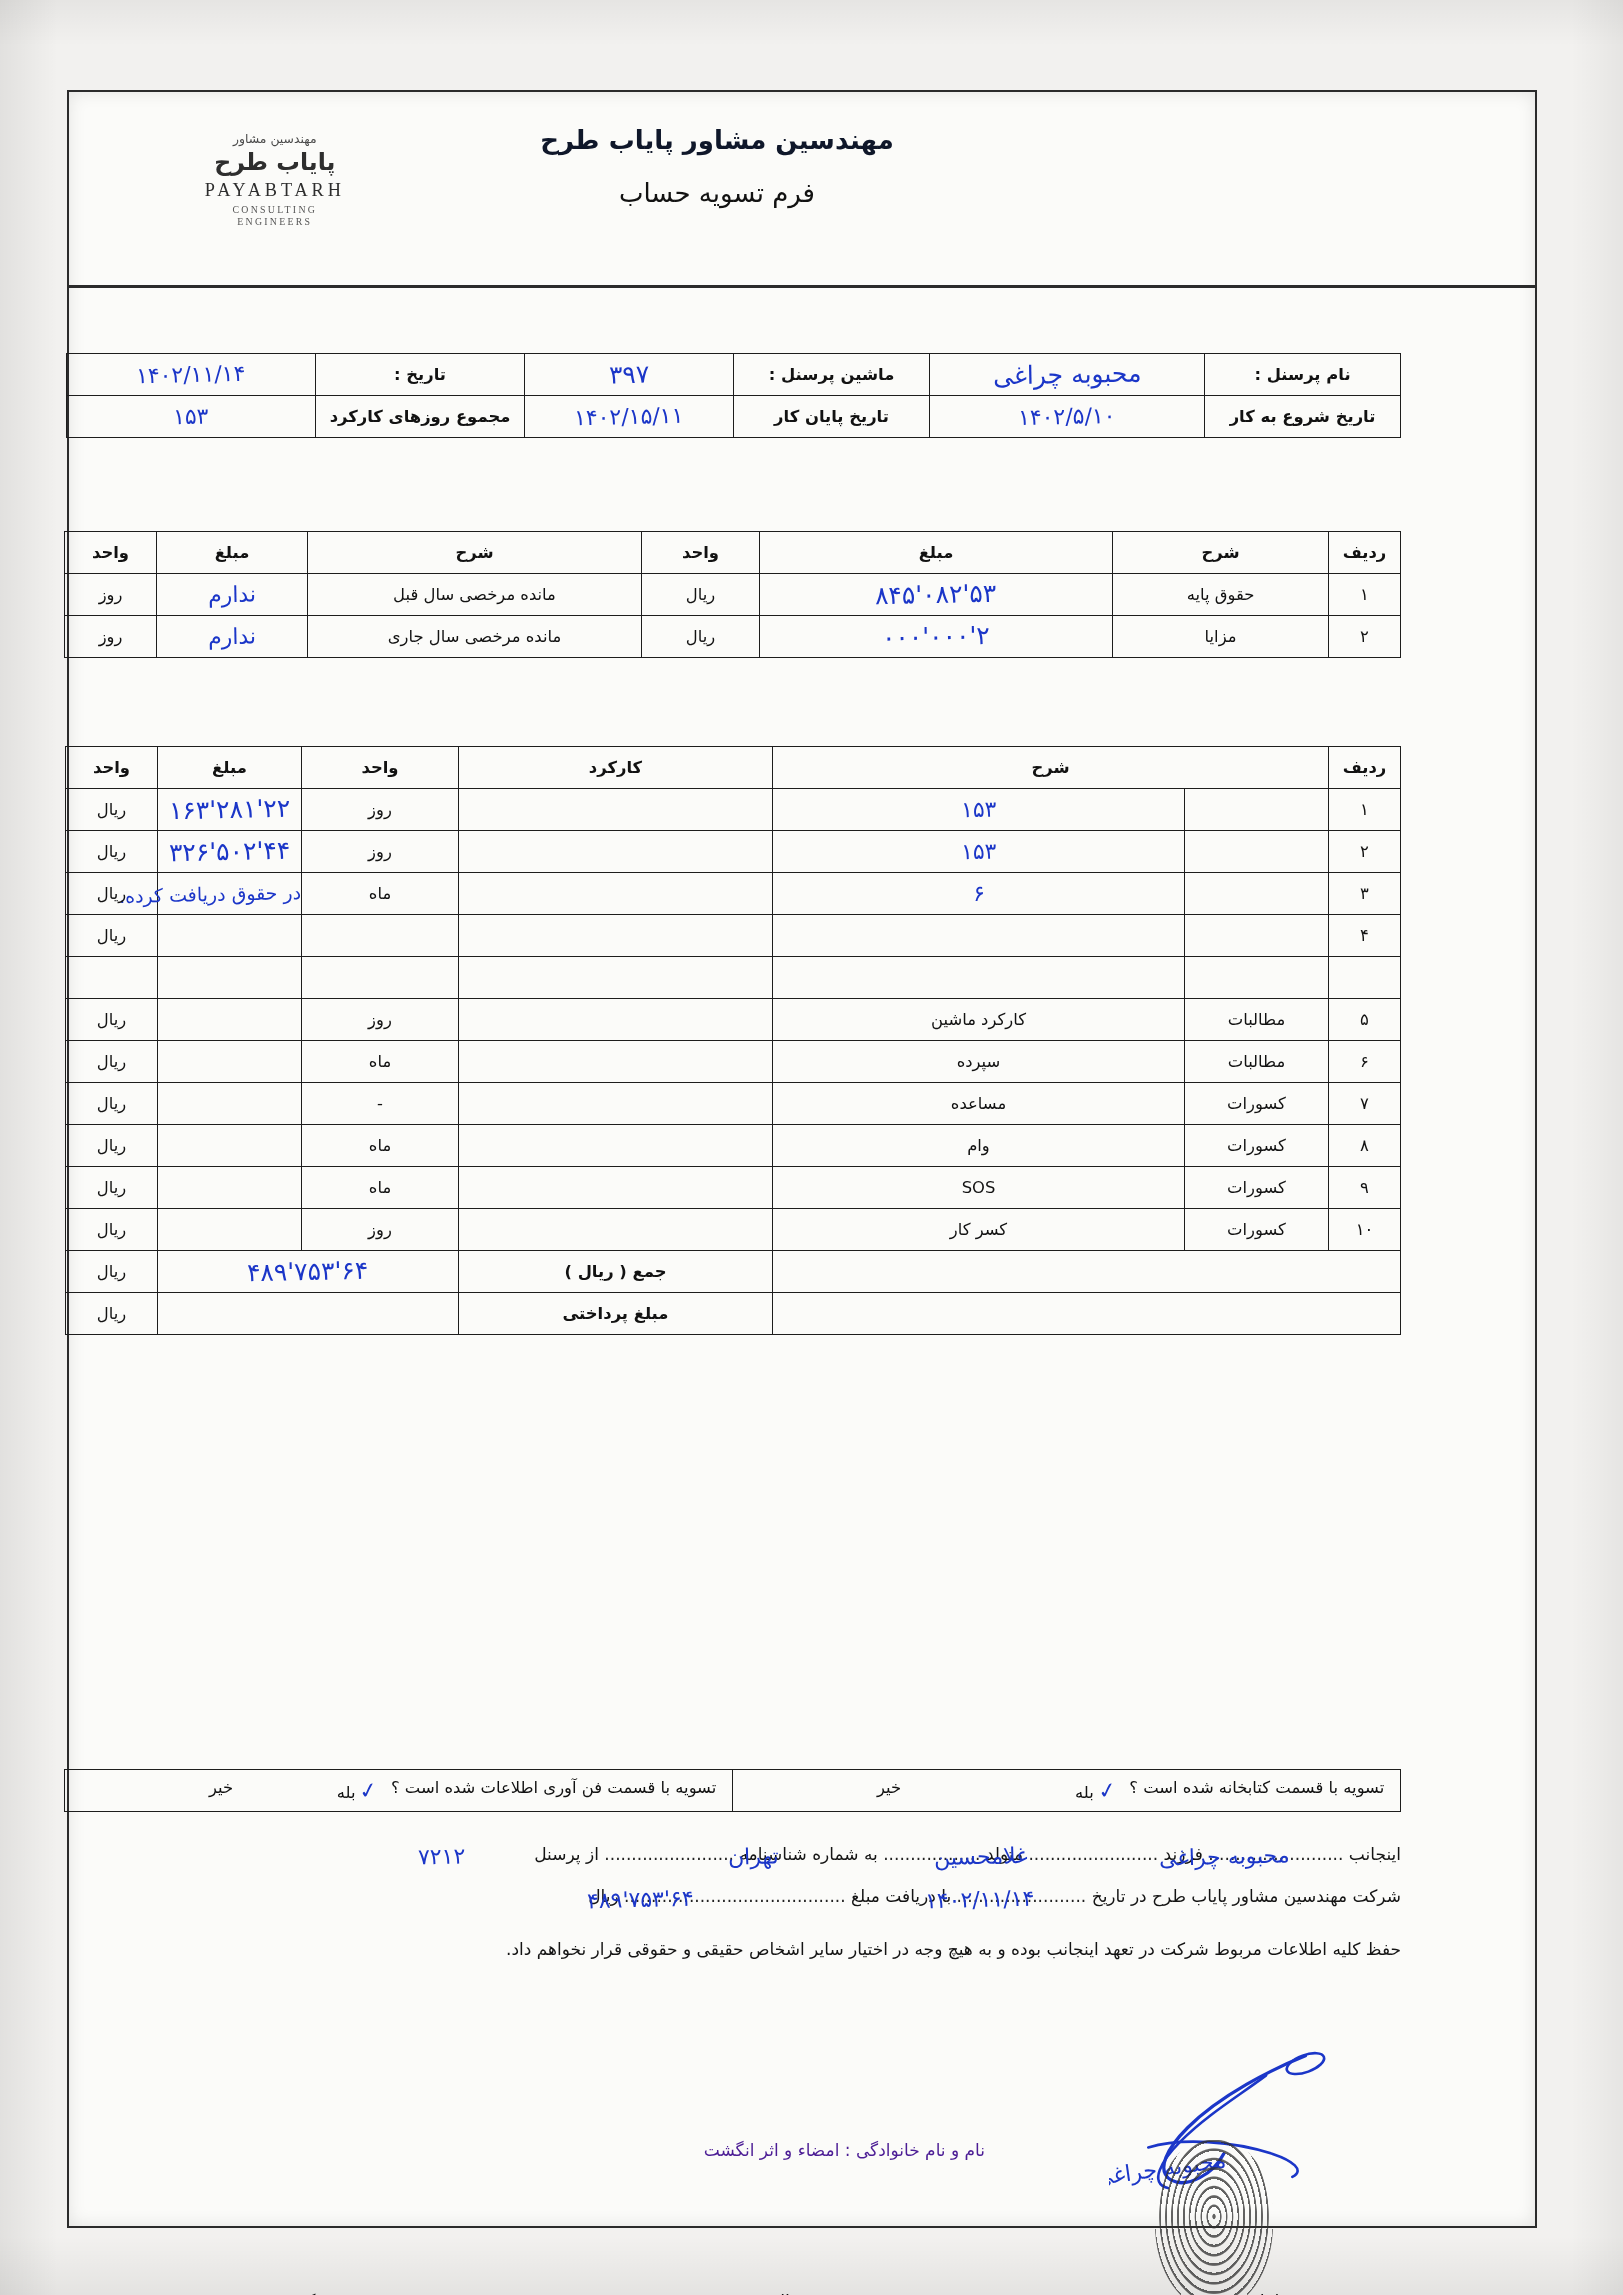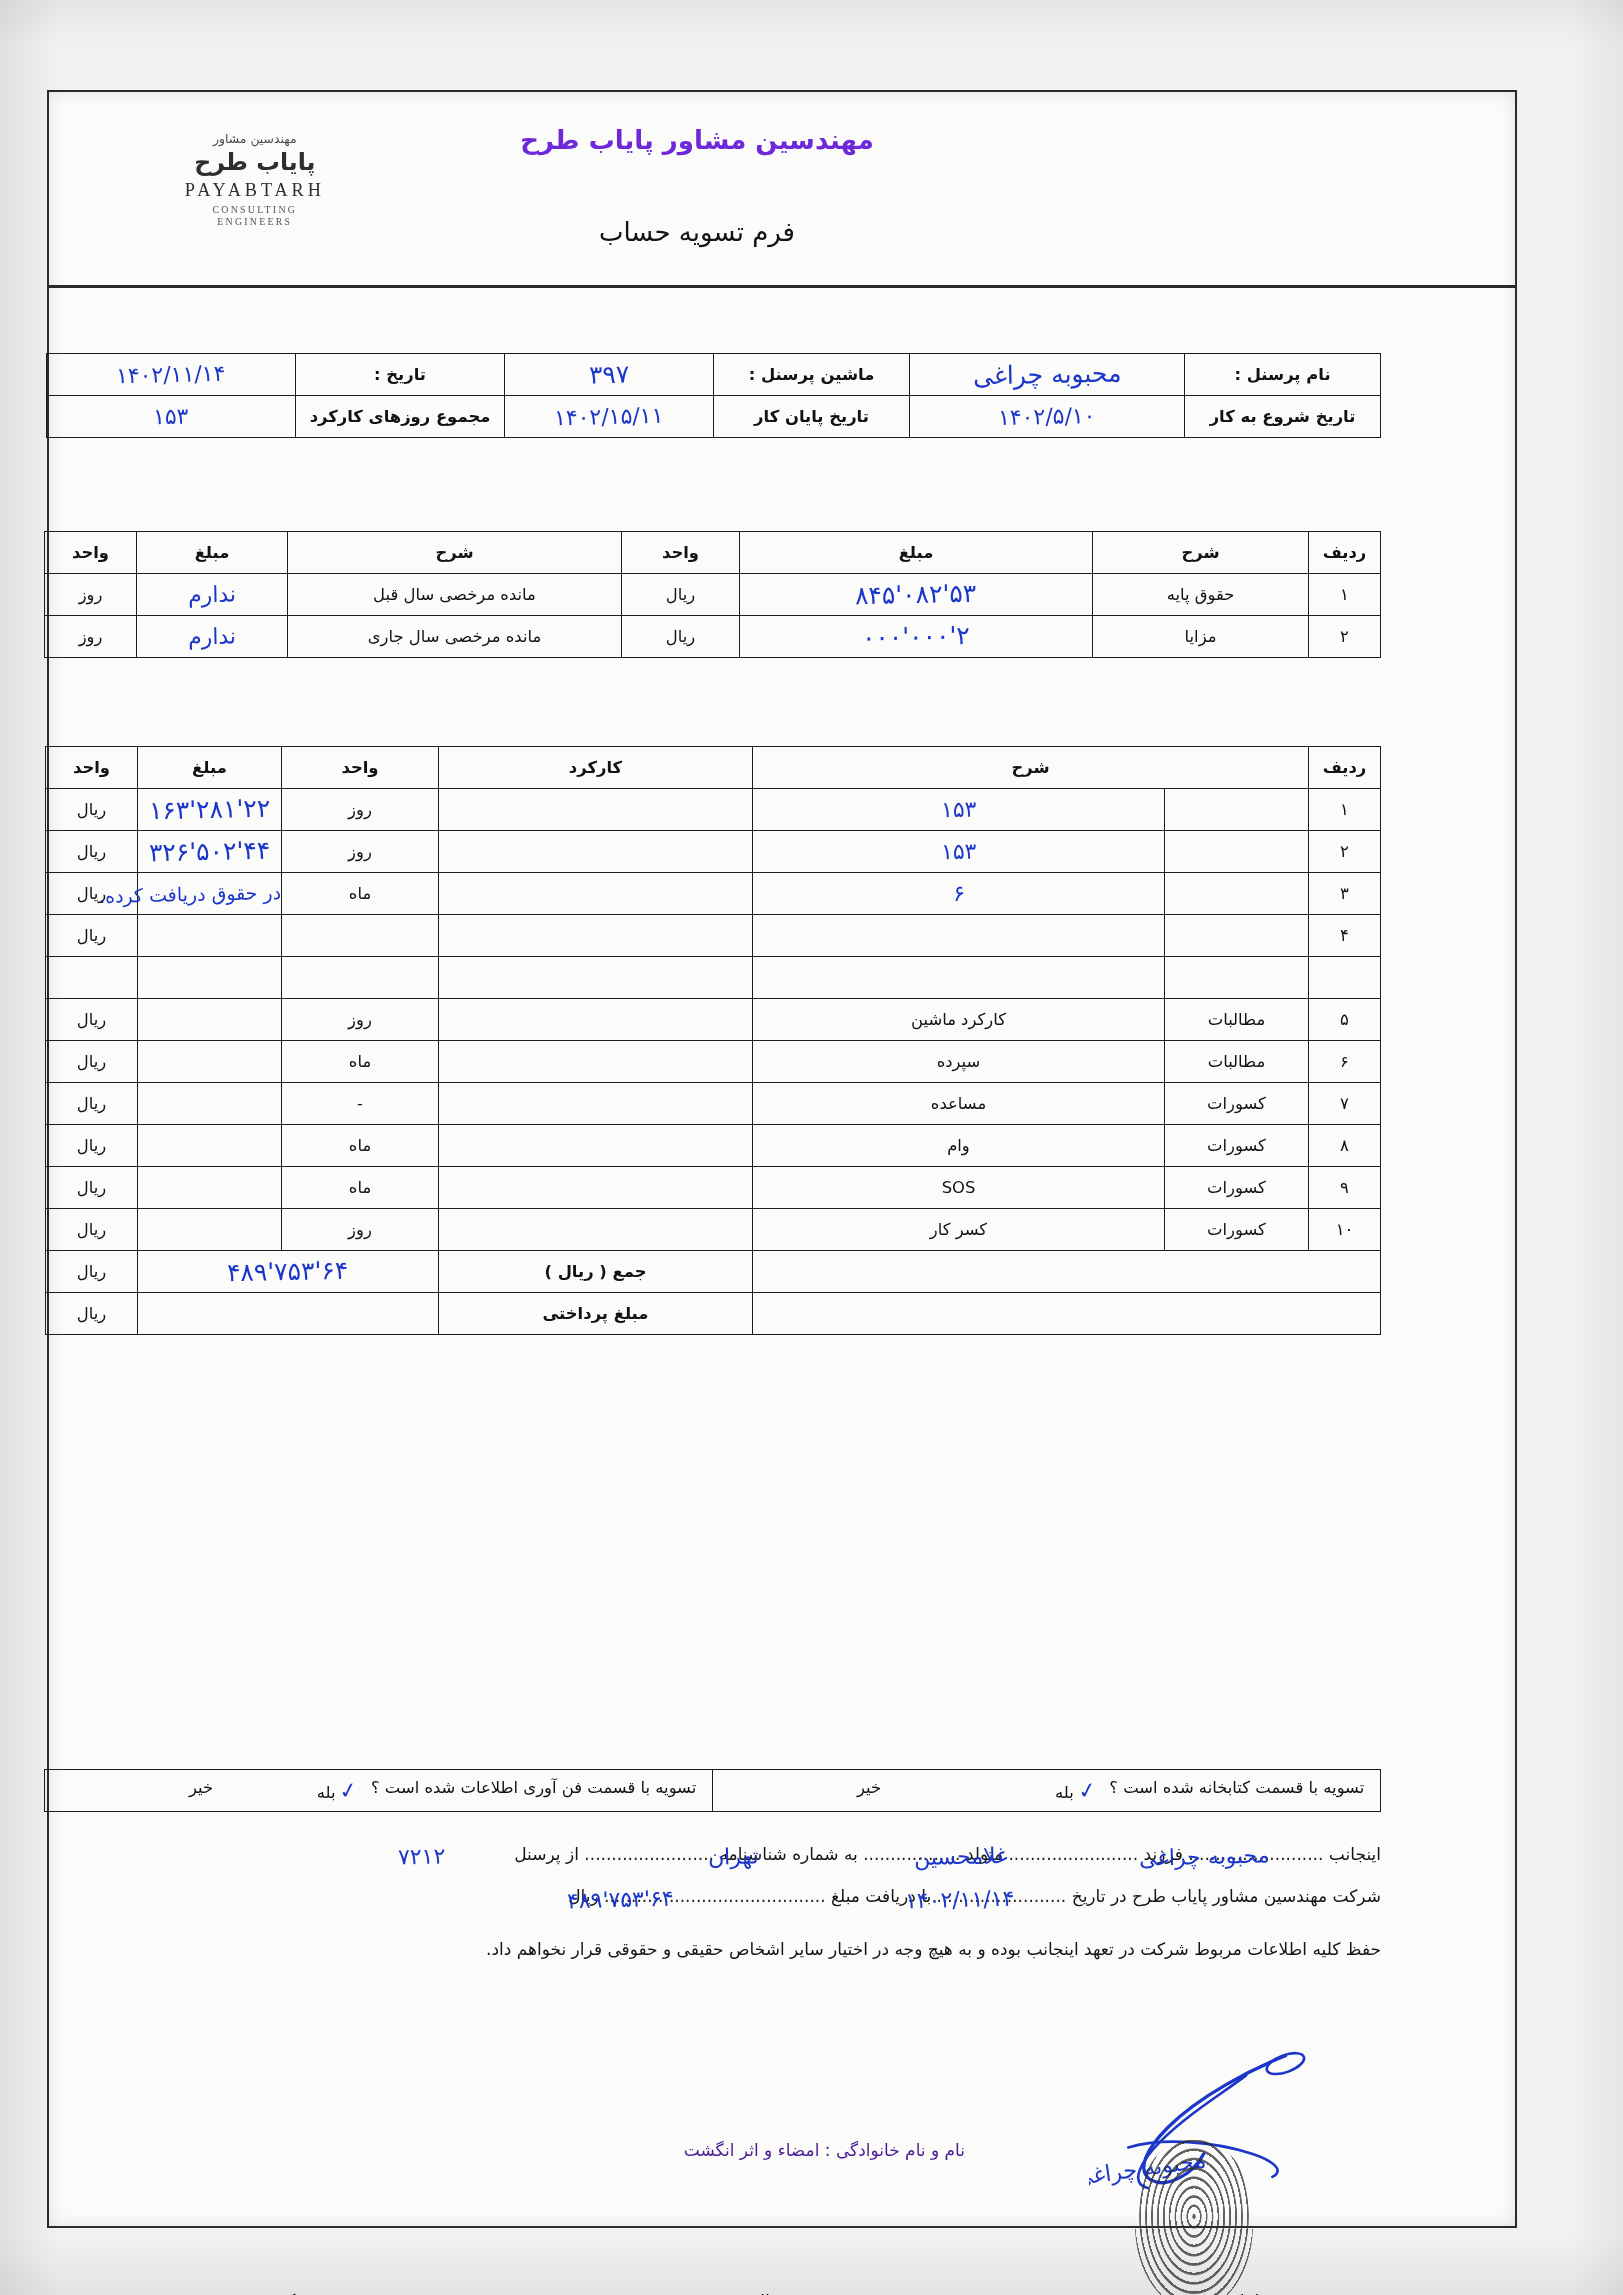--- a/index.html
+++ b/index.html
@@ -23,21 +23,21 @@
     inset: 0;
     background:
       linear-gradient(90deg, rgba(0,0,0,0.07) 0px, rgba(0,0,0,0.0) 59px),
       linear-gradient(270deg, rgba(0,0,0,0.05) 0px, rgba(0,0,0,0.0) 52px),
       linear-gradient(180deg, rgba(0,0,0,0.05) 0px, rgba(0,0,0,0.0) 46px),
       linear-gradient(0deg, rgba(0,0,0,0.06) 0px, rgba(0,0,0,0.0) 59px);
     pointer-events: none;
   }
   .outer-frame {
     position: absolute;
-    left: 48px;
+    left: 68px;
     top: 90px;
     width: 1466px;
     height: 2134px;
     border: 2.6px solid #2b2b2b;
     background: #fbfbf9;
     box-shadow: 0 0 17px rgba(0,0,0,0.10) inset;
   }
   .header-band {
     position: absolute;
     left: 0;
@@ -107,23 +107,23 @@
   }
   .header-titles {
     position: absolute;
     right: 458px;
     top: 33px;
     width: 720px;
     text-align: center;
   }
   .doc-title {
     font-size: 26px;
-    color: #6d28d9;
+    color: #0f172a;
     font-weight: bold;
-    margin-bottom: 62px;
+    margin-bottom: 23px;
   }
   .doc-subtitle {
     font-size: 26px;
     color: #121212;
     font-weight: normal;
   }
   .body-area {
     position: absolute;
     left: 0;
     top: 196px;

